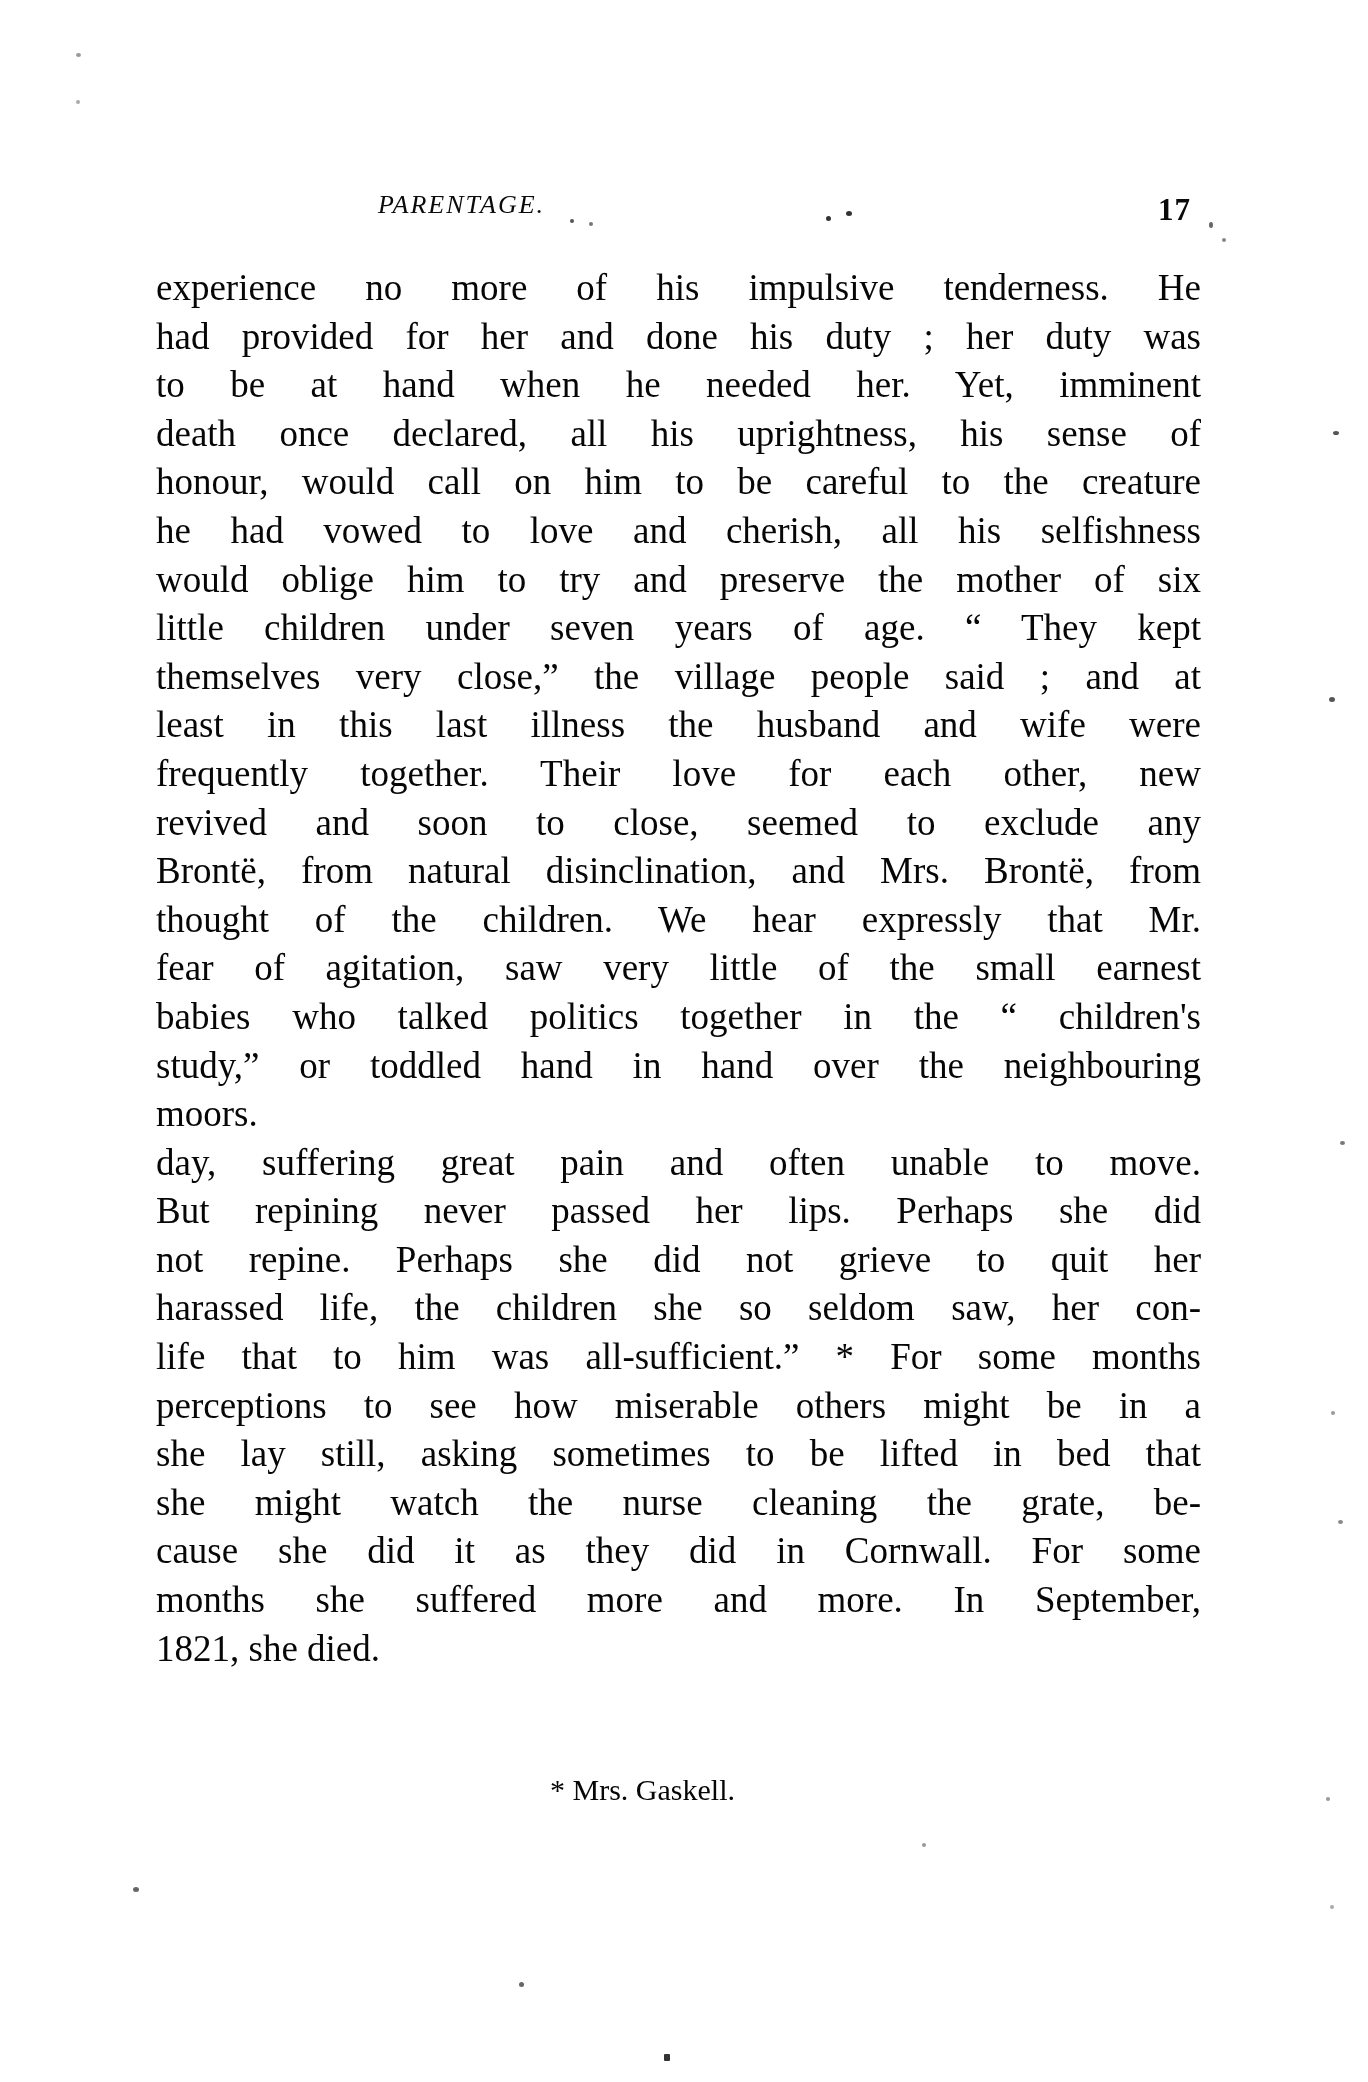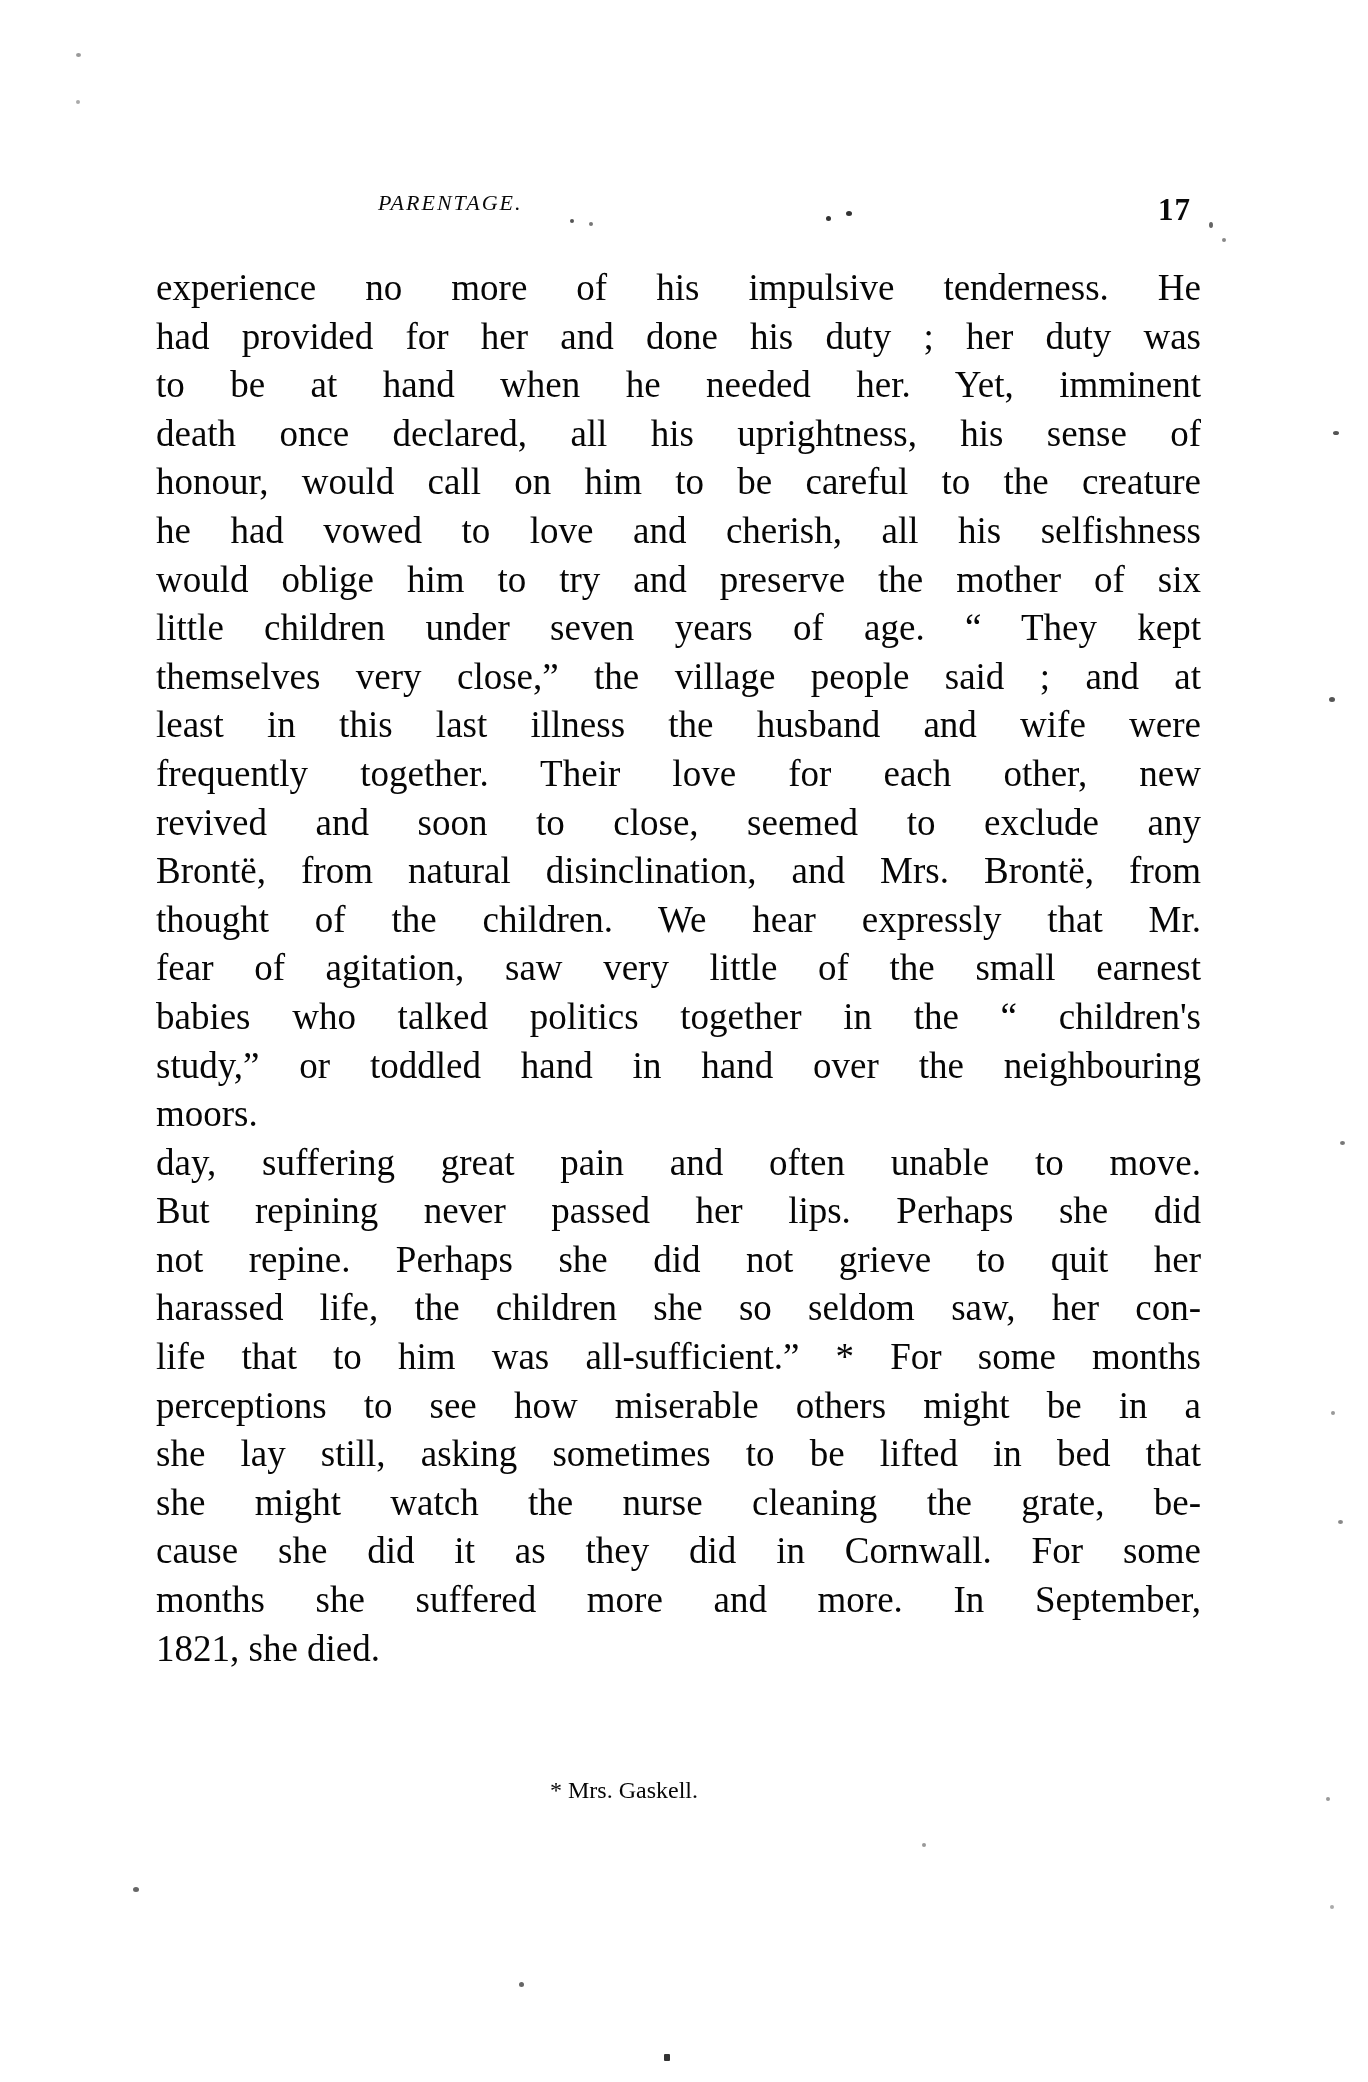--- a/index.html
+++ b/index.html
@@ -14,21 +14,21 @@
     background: #ffffff;
     overflow: hidden;
     font-family: "Liberation Serif", "DejaVu Serif", serif;
     color: #070707;
   }
   .head-title {
     position: absolute;
     left: 378px;
     top: 190px;
     font-style: italic;
-    font-size: 22px;
+    font-size: 26px;
     letter-spacing: 2px;
     color: #0a0a0a;
     white-space: nowrap;
   }
   .page-num {
     position: absolute;
     left: 1158px;
     top: 192px;
     font-size: 31px;
     font-weight: bold;
@@ -55,21 +55,21 @@
     text-align: right;
     text-align-last: left;
   }
   .tline.indent {
     text-indent: 28px;
   }
   .footnote {
     position: absolute;
     left: 550px;
     top: 1770px;
-    font-size: 24px;
+    font-size: 30px;
     line-height: 40px;
     color: #060606;
     white-space: nowrap;
   }
   .speck {
     position: absolute;
     border-radius: 50%;
   }
 </style>
 </head>

